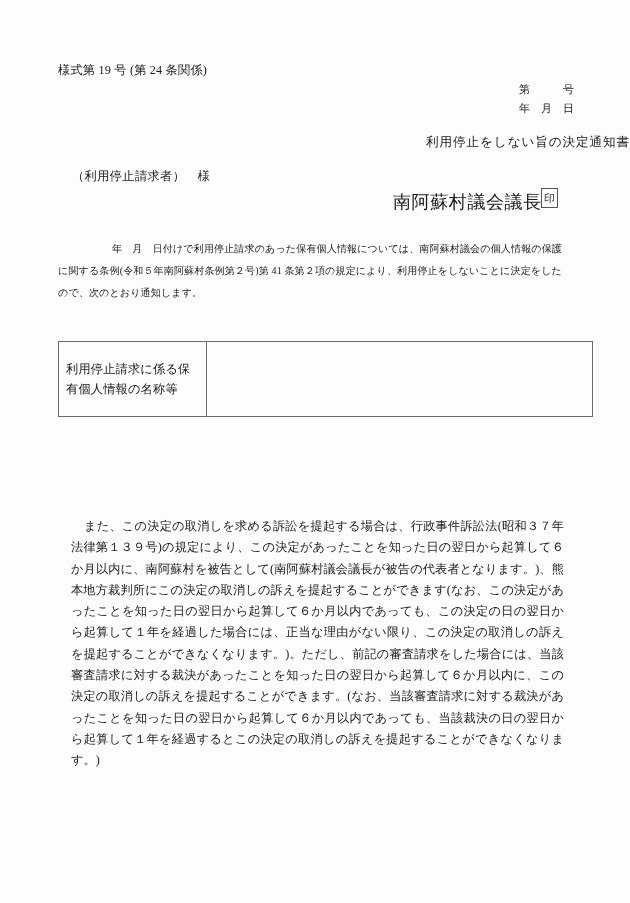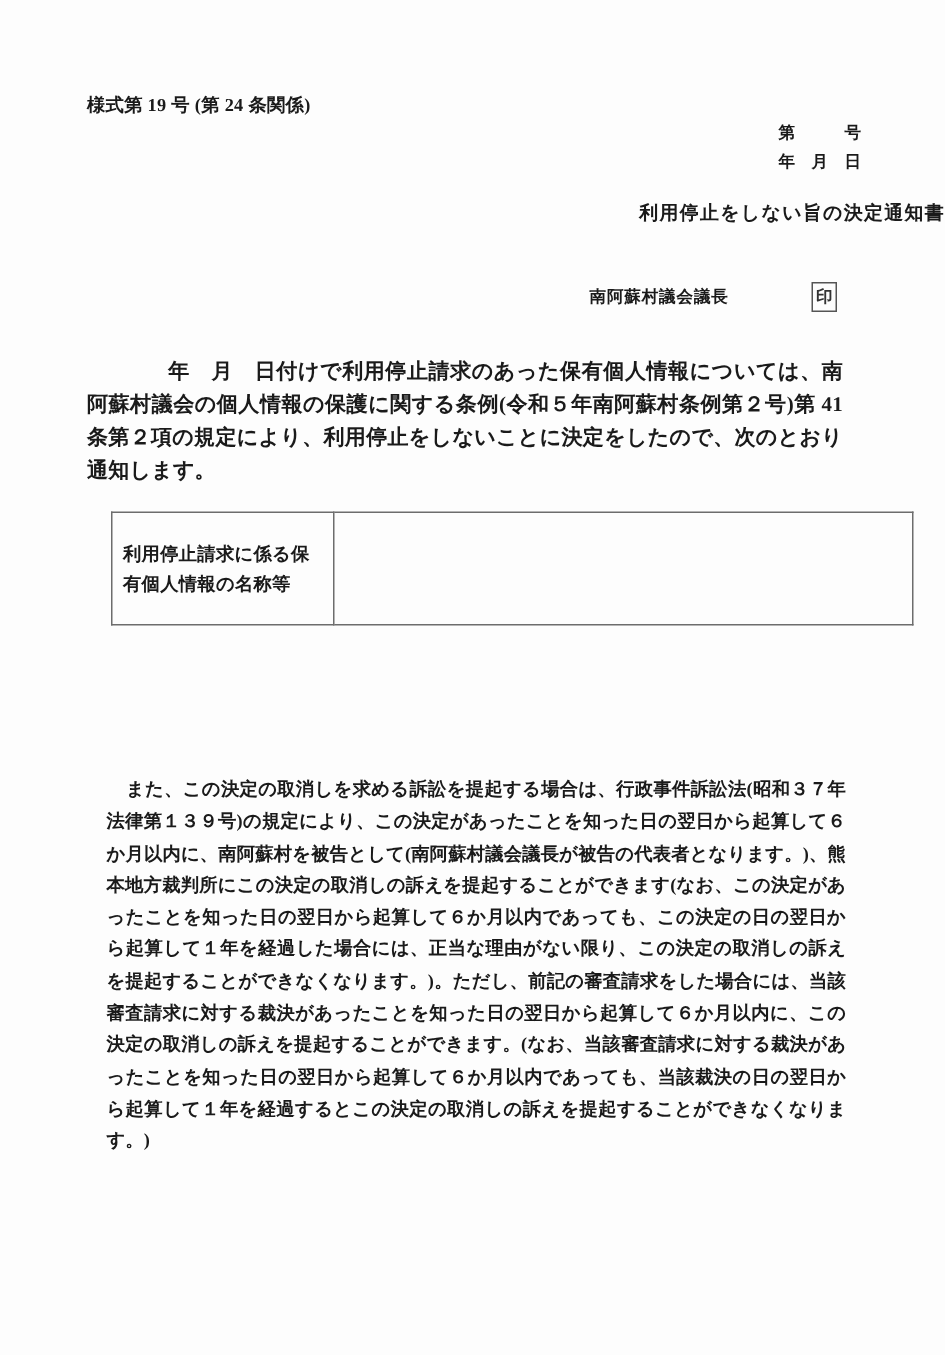--- a/index.html
+++ b/index.html
@@ -13,21 +13,20 @@
     font-family: "Liberation Serif", "DejaVu Serif", serif;
     color: #1a1a1a;
     position: relative;
     overflow: hidden;
   }
   .page {
     position: absolute;
     left: 0; top: 0;
     width: 630px;
     height: 903px;
-    font-weight: bold;
   }
 
   
   .form-no {
     position: absolute;
     left: 58px;
     top: 62px;
     font-size: 12.2px;
     letter-spacing: 0.2px;
     white-space: nowrap;
@@ -71,21 +70,21 @@
     position: absolute;
     left: 0;
     top: 188px;
     width: 630px;
     height: 26px;
   }
   .issuer-name {
     position: absolute;
     left: 393px;
     top: 2px;
-    font-size: 11px;
+    font-size: 18px;
     letter-spacing: 0.6px;
     white-space: nowrap;
   }
   .seal-box {
     position: absolute;
     left: 541px;
     top: 0px;
     width: 17px;
     height: 20px;
     border: 1px solid #555;
@@ -95,35 +94,35 @@
     color: #333;
     box-sizing: border-box;
   }
 
   
   .body-para {
     position: absolute;
     left: 58px;
     top: 238px;
     width: 504px;
-    font-size: 14px;
+    font-size: 10px;
     line-height: 22px;
     text-align: justify;
     text-justify: inter-character;
     letter-spacing: 0.15px;
   }
   .body-para .lead {
     display: inline-block;
     width: 54px;
   }
 
   
   .info-table {
     position: absolute;
-    left: 74px;
+    left: 58px;
     top: 341px;
     width: 504px;
     border-collapse: collapse;
     table-layout: fixed;
   }
   .info-table td {
     border: 1px solid #6d6d6d;
     vertical-align: middle;
     padding: 4px 7px;
     font-size: 12.2px;
@@ -175,20 +174,21 @@
 
   <div class="form-no">様式第 19 号 (第 24 条関係)</div>
 
   <div class="doc-numbers">
     <span class="num-line">第　　　号</span>
     <span class="num-line">年　月　日</span>
   </div>
 
   <div class="doc-title">利用停止をしない旨の決定通知書</div>
 
+  <div class="addressee">（利用停止請求者）　様</div>
 
   <div class="issuer-row">
     <span class="issuer-name">南阿蘇村議会議長</span>
     <span class="seal-box">印</span>
   </div>
 
   <div class="body-para">
     <span class="lead"></span><span>年　月　日付けで利用停止請求のあった保有個人情報については、南阿蘇村議会の個人情報の保護に関する条例(令和５年南阿蘇村条例第２号)第 41 条第２項の規定により、利用停止をしないことに決定をしたので、次のとおり通知します。</span>
   </div>
 

